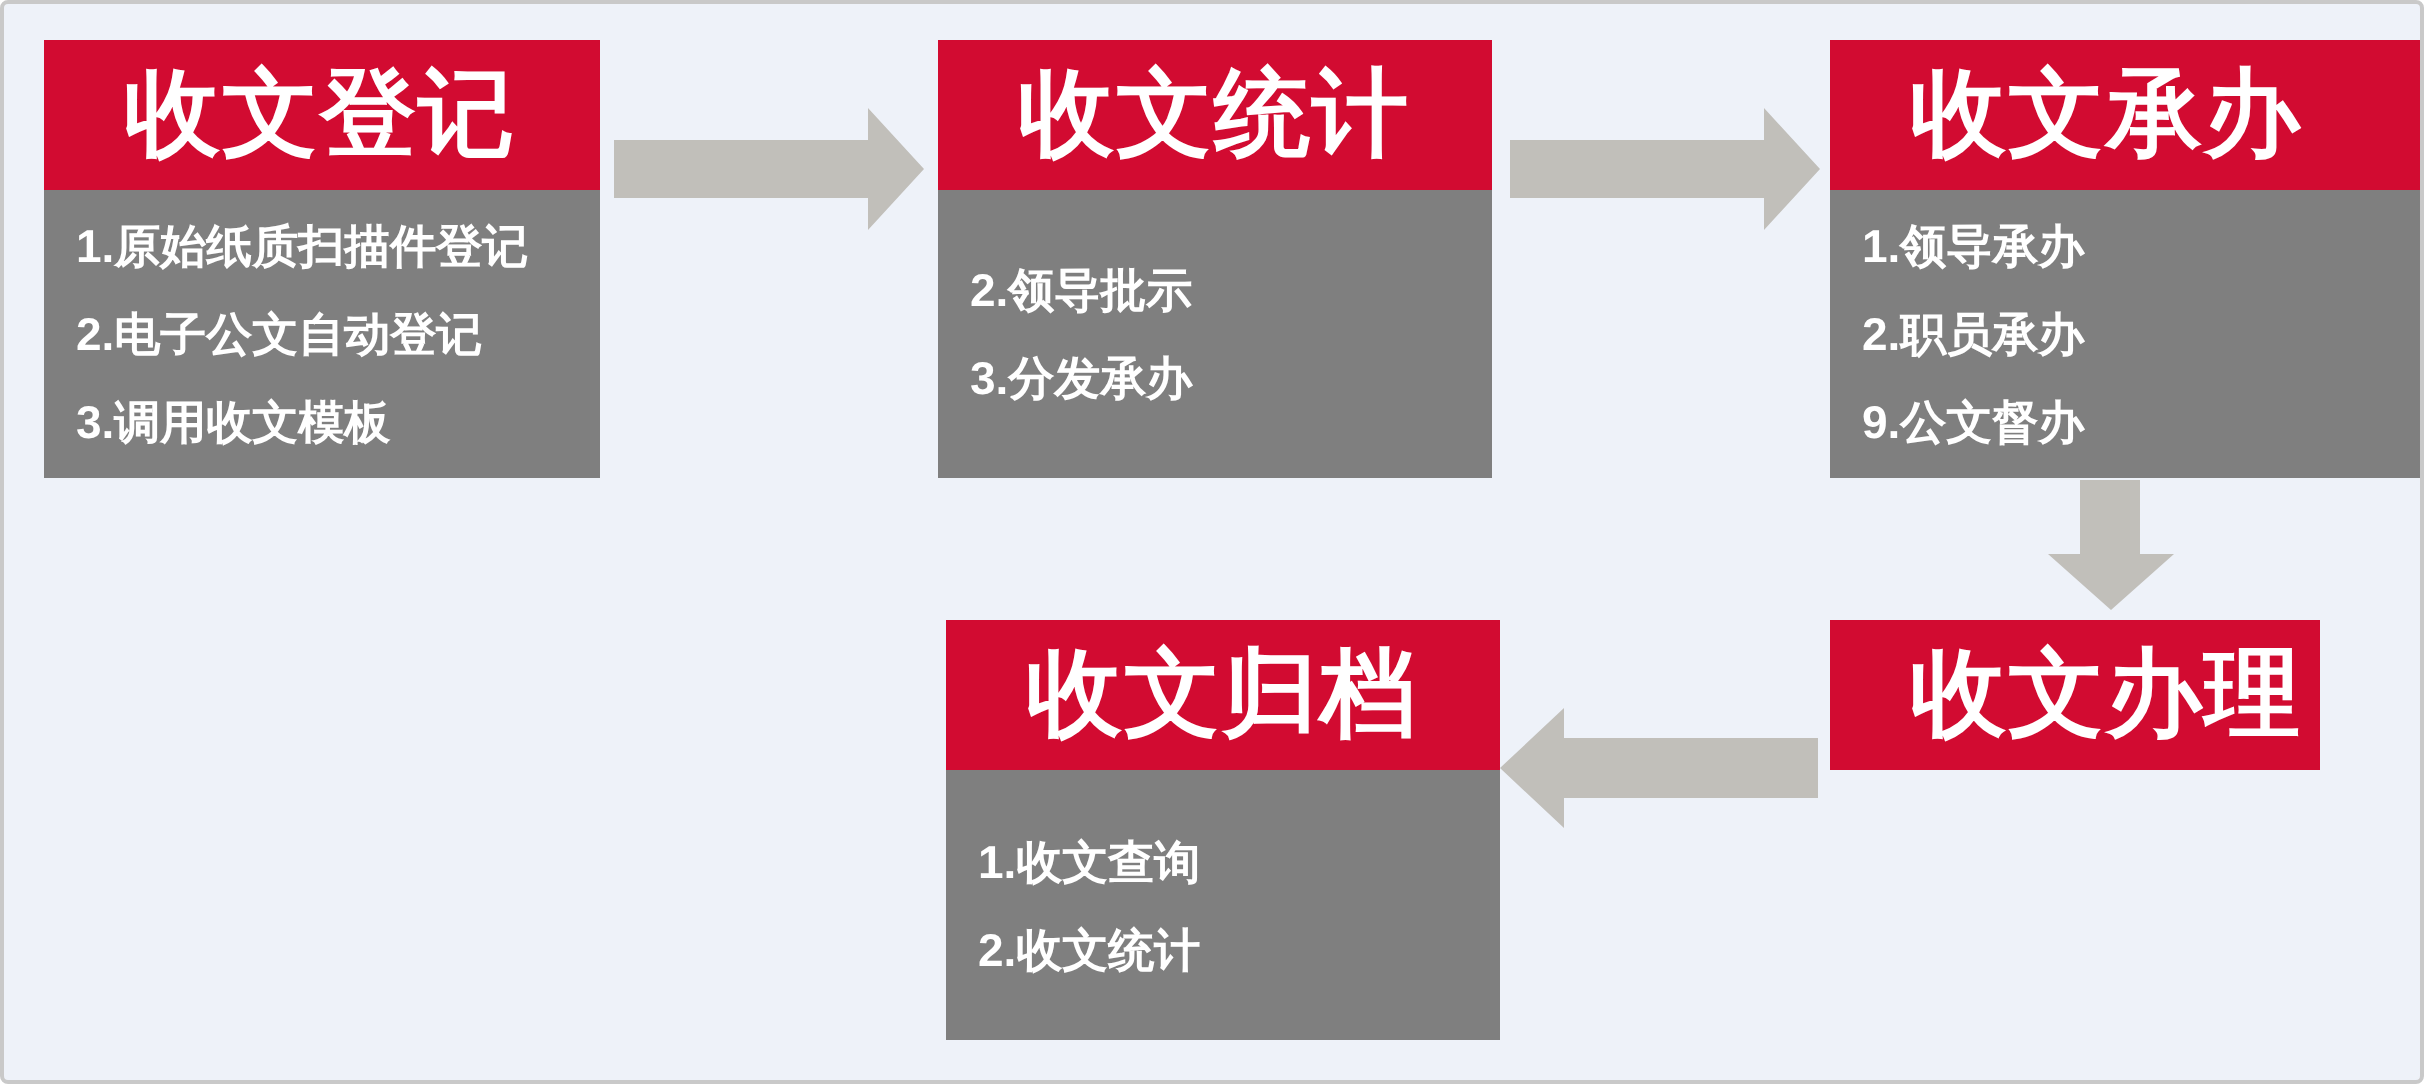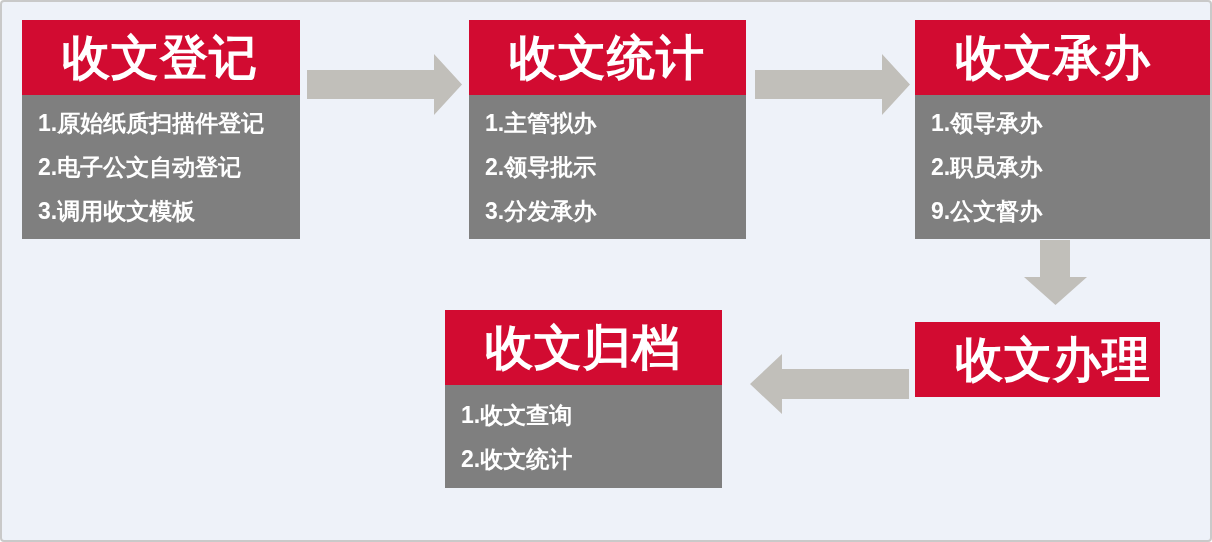--- a/index.html
+++ b/index.html
@@ -48,22 +48,22 @@
   .node-item {
     font-size: 23px;
     font-weight: bold;
     line-height: 28px;
     white-space: nowrap;
   }
   
   .pos-register   { left: 20px;  top: 18px;  width: 278px; height: 219px; }
   .pos-propose    { left: 467px; top: 18px;  width: 277px; height: 219px; }
   .pos-undertake  { left: 913px; top: 18px;  width: 313px; height: 219px; }
-  .pos-process    { left: 913px; top: 320px; width: 245px; height: 210px; }
-  .pos-archive    { left: 443px; top: 308px; width: 277px; height: 178px; }
+  .pos-process    { left: 913px; top: 308px; width: 245px; height: 210px; }
+  .pos-archive    { left: 471px; top: 308px; width: 277px; height: 210px; }
   
   .arrow { position: absolute; display: block; }
   .arrow polygon { fill: var(--arrow-color, #c1bfba); }
   .arrow-1 { left: 305px;  top: 52px;  }
   .arrow-2 { left: 753px;  top: 52px;  }
   .arrow-3 { left: 1022px; top: 238px; }
   .arrow-4 { left: 748px;  top: 352px; }
 </style>
 </head>
 <body>
@@ -75,21 +75,20 @@
     <div class="node-body">
       <div class="node-item">1.原始纸质扫描件登记</div>
       <div class="node-item">2.电子公文自动登记</div>
       <div class="node-item">3.调用收文模板</div>
     </div>
   </div>
 
   <div class="node pos-propose">
     <div class="node-header">收文统计</div>
     <div class="node-body">
-      <div class="node-item">1.主管拟办</div>
       <div class="node-item">2.领导批示</div>
       <div class="node-item">3.分发承办</div>
     </div>
   </div>
 
   <div class="node pos-undertake">
     <div class="node-header">收文承办</div>
     <div class="node-body">
       <div class="node-item">1.领导承办</div>
       <div class="node-item">2.职员承办</div>

